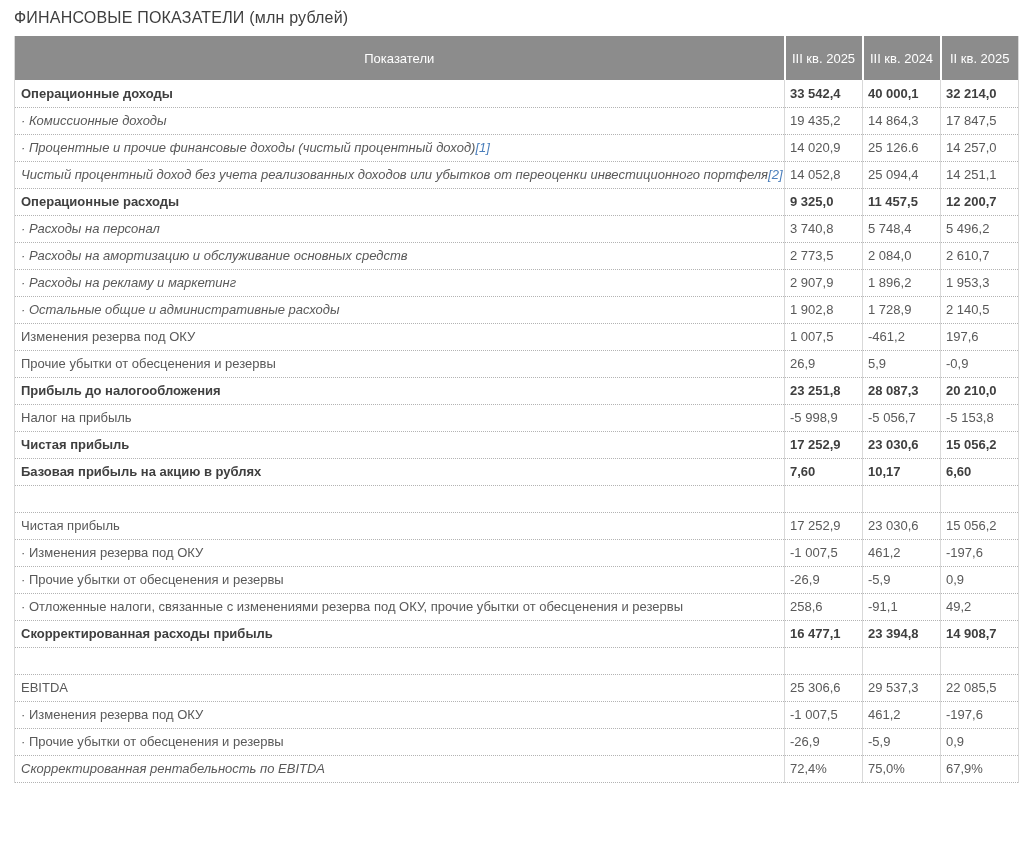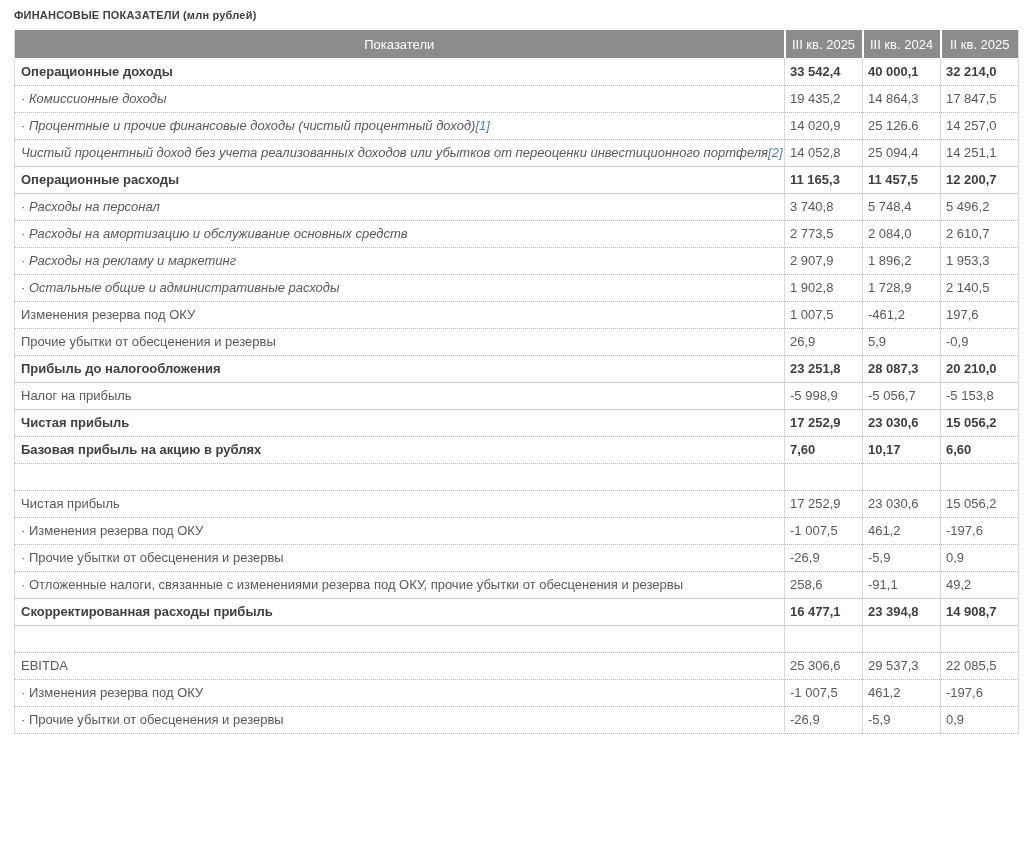--- a/index.html
+++ b/index.html
@@ -4,36 +4,36 @@
 <style>
   * { box-sizing: border-box; margin: 0; padding: 0; }
   html, body {
     width: 1024px; height: 850px;
     background: #ffffff;
     font-family: "Liberation Sans", "DejaVu Sans", sans-serif;
     overflow: hidden;
   }
   .page { padding: 9px 0 0 14px; }
   .page-title {
-    font-size: 11px;
-    font-weight: bold;
+    font-size: 16px;
+    font-weight: normal;
     color: #3f3f3f;
     letter-spacing: 0.2px;
     margin-bottom: 9px;
   }
   table.fin-table {
     border-collapse: collapse;
     table-layout: fixed;
     width: 1004px;
     border-left: 1px solid #d9d9d9;
     border-right: 1px solid #d9d9d9;
     font-size: 13px;
   }
   
-  thead tr { height: 28px; }
+  thead tr { height: 44px; }
   thead th {
     background: #8c8c8c;
     color: #ffffff;
     font-weight: normal;
     font-size: 13px;
     text-align: center;
     vertical-align: middle;
     padding: 0 4px;
     white-space: nowrap;
     overflow: hidden;
@@ -100,21 +100,21 @@
     <td class="val">14 257,0</td>
   </tr>
         <tr class="style-italic">
     <td class="lbl"><span class="lbl-text">Чистый процентный доход без учета реализованных доходов или убытков от переоценки инвестиционного портфеля</span><a class="footnote">[2]</a></td>
     <td class="val">14 052,8</td>
     <td class="val">25 094,4</td>
     <td class="val">14 251,1</td>
   </tr>
         <tr class="style-bold">
     <td class="lbl"><span class="lbl-text">Операционные расходы</span></td>
-    <td class="val">11 165,3</td>
+    <td class="val">9 325,0</td>
     <td class="val">11 457,5</td>
     <td class="val">12 200,7</td>
   </tr>
         <tr class="style-italic">
     <td class="lbl"><span class="lbl-text">· Расходы на персонал</span></td>
     <td class="val">3 740,8</td>
     <td class="val">5 748,4</td>
     <td class="val">5 496,2</td>
   </tr>
         <tr class="style-italic">
@@ -223,16 +223,22 @@
     <td class="lbl"><span class="lbl-text">· Изменения резерва под ОКУ</span></td>
     <td class="val">-1 007,5</td>
     <td class="val">461,2</td>
     <td class="val">-197,6</td>
   </tr>
         <tr class="style-regular">
     <td class="lbl"><span class="lbl-text">· Прочие убытки от обесценения и резервы</span></td>
     <td class="val">-26,9</td>
     <td class="val">-5,9</td>
     <td class="val">0,9</td>
+  </tr>
+        <tr class="style-italic">
+    <td class="lbl"><span class="lbl-text">Скорректированная рентабельность по EBITDA</span></td>
+    <td class="val">72,4%</td>
+    <td class="val">75,0%</td>
+    <td class="val">67,9%</td>
   </tr>
       </tbody>
   </table>
 </div>
 
 </body></html>

